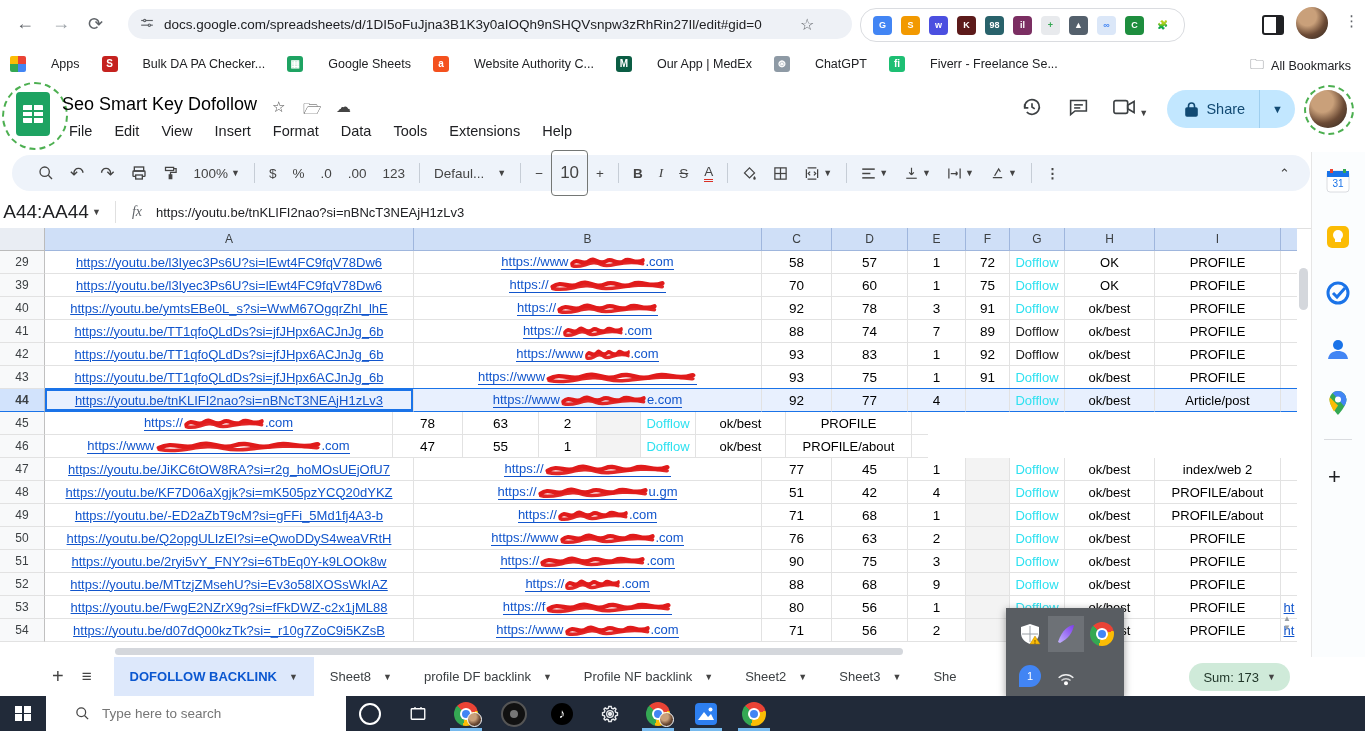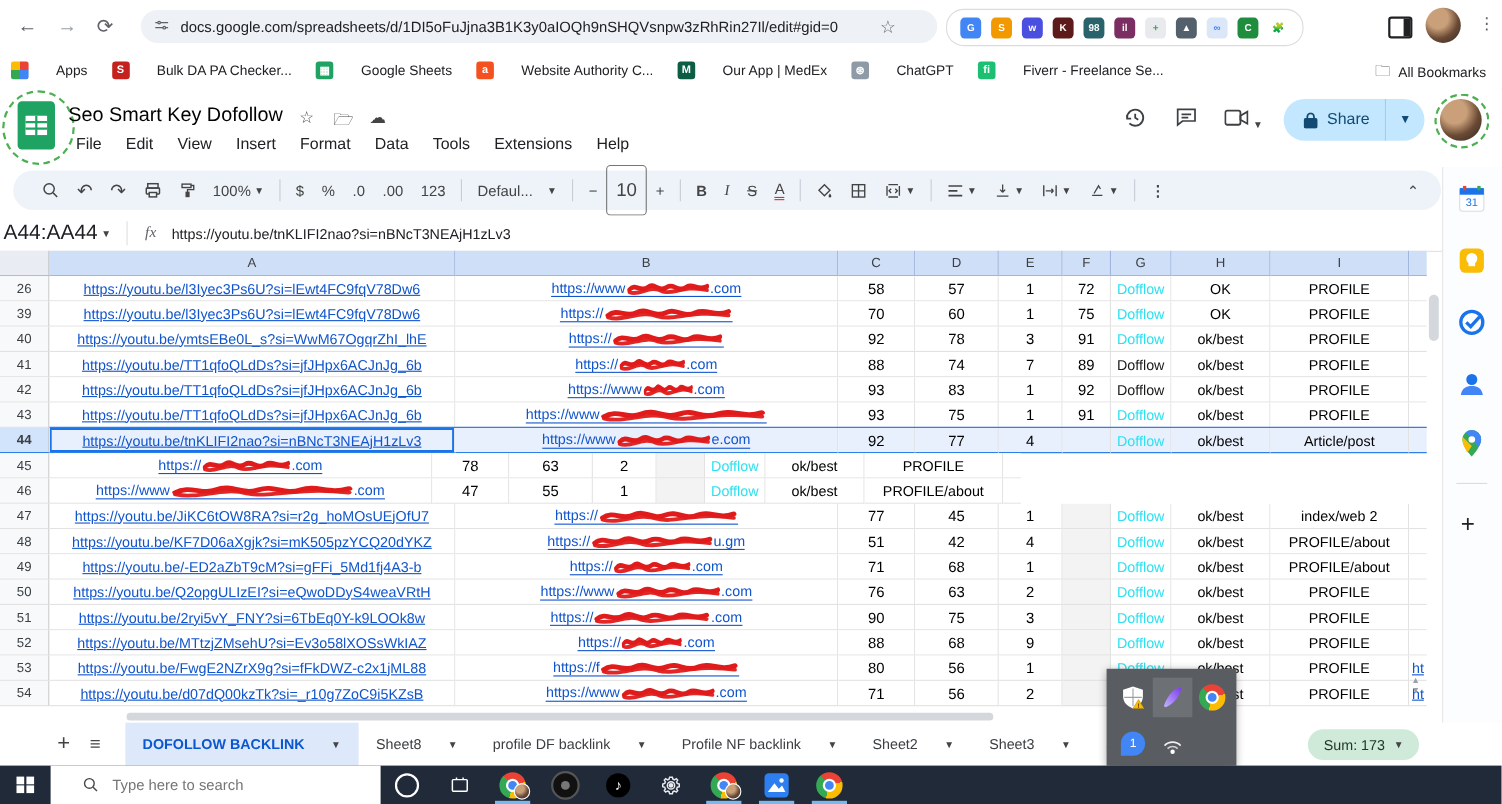--- a/index.html
+++ b/index.html
@@ -100,21 +100,21 @@
   
   #sidepanel{position:absolute;left:1311px;top:152px;width:54px;height:505px;background:#fbfdfe;border-left:1px solid #e6e6e6;}
   .spico{position:absolute;left:13px;width:26px;height:26px;}
   #sp-div{position:absolute;left:12px;width:28px;height:1px;background:#dadce0;}
   #sp-plus{position:absolute;left:16px;font-size:22px;color:#202124;}
   #panel-collapse{position:absolute;left:1332px;top:660px;font-size:17px;color:#3c4043;}
   
   #tabbar{position:absolute;left:0;top:657px;width:1365px;height:39px;background:#fff;display:flex;align-items:center;}
   #addsheet{font-size:20px;color:#444;margin:0 18px 0 52px;}
   #allsheets{font-size:17px;color:#444;margin-right:22px;}
-  .stab{display:flex;align-items:center;gap:24px;padding:0 16px;height:39px;font-size:13px;color:#3c4043;cursor:pointer;}
+  .stab{display:flex;align-items:center;gap:12px;padding:0 16px;height:39px;font-size:13px;color:#3c4043;cursor:pointer;}
   .stab .caret{font-size:9px;}
   .stab.active{background:#dde8fb;color:#0b57d0;font-weight:bold;}
   #sumpill{position:absolute;right:75px;top:663px;height:28px;background:#cfead9;border-radius:14px;
     display:flex;align-items:center;gap:8px;padding:0 14px;font-size:13px;color:#1f3528;}
   
   #traypop{position:absolute;left:1006px;top:608px;width:118px;height:88px;background:#595d62;z-index:30;
     box-shadow:0 2px 8px rgba(0,0,0,.4);}
   .tp-slot{position:absolute;width:36px;height:36px;display:flex;align-items:center;justify-content:center;}
   .tp-hl{background:#6d7176;}
   
@@ -392,21 +392,21 @@
       <div class="hc c-d">D</div>
       <div class="hc c-e">E</div>
       <div class="hc c-f">F</div>
       <div class="hc c-g">G</div>
       <div class="hc c-h">H</div>
       <div class="hc c-i">I</div>
       <div class="hc c-j"></div>
     </div>
   <div id="rows">
       <div class="grid-row">
-        <div class="gc rowhdr c-rowhdr">26</div>
+        <div class="gc rowhdr c-rowhdr">29</div>
         <div class="gc c-a cell-a">
           <span class="lnk">https://youtu.be/l3Iyec3Ps6U?si=lEwt4FC9fqV78Dw6</span>
         </div>
         <div class="gc c-b">
           <span class="blink">
             <span>https://www</span>
             <svg viewBox="0 0 120 16" preserveAspectRatio="none" class="scrib" style="width: 75px;">
               <path d="M3 10 C12 2 20 13 30 7 C40 1 46 13 58 7 C68 2 74 13 86 7 C96 2 104 12 117 6" stroke="#e01b1b" stroke-width="5" fill="none" stroke-linecap="round"></path>
               <path d="M3 12 C18 17 34 4 50 11 C66 16 82 4 117 10" stroke="#e01b1b" stroke-width="4" fill="none" stroke-linecap="round" opacity="0.95"></path>
             </svg>

